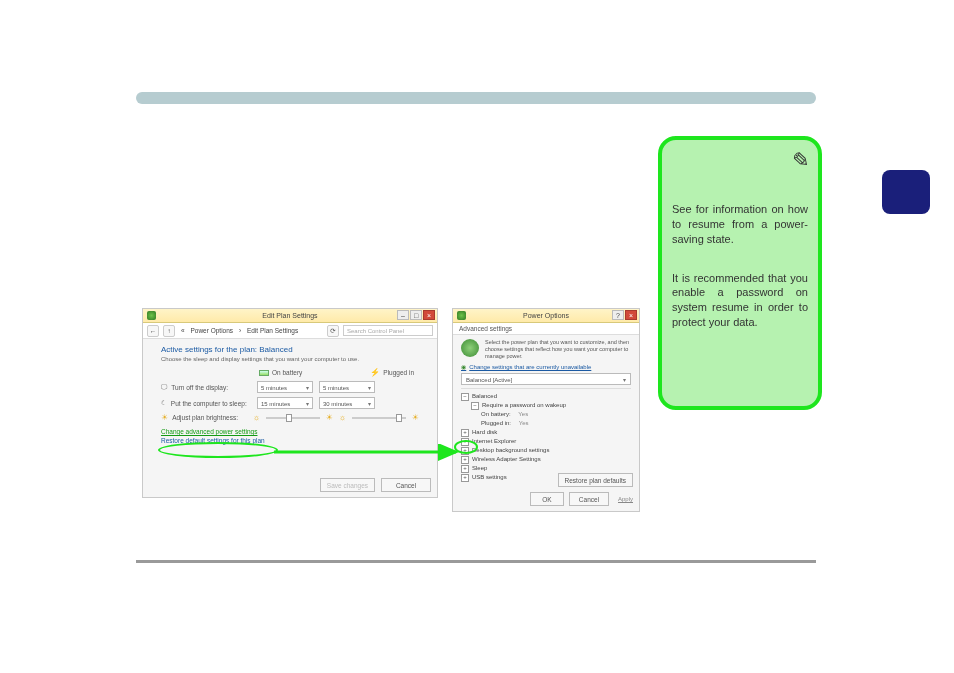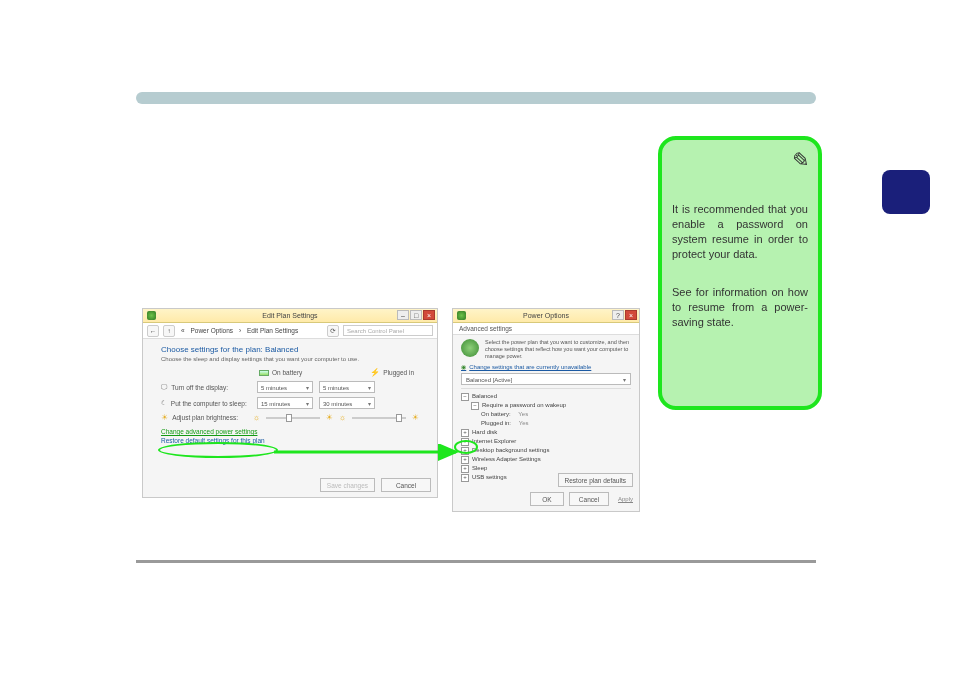--- a/index.html
+++ b/index.html
@@ -155,25 +155,25 @@
 </style>
 </head>
 <body>
 
 <div class="header-bar"></div>
 <div class="thumb-tab"></div>
 
 <div class="sidebar-note">
   <span class="pen-icon">✎</span>
   <div class="note-body">
-    <p>It is recommended that you enable a password on system resume in order to protect your data.</p>
     <p>
       <span>See</span>
       <span>for information on how to resume from a power-saving state.</span>
     </p>
+    <p>It is recommended that you enable a password on system resume in order to protect your data.</p>
   </div>
 </div>
 
 <div class="win win-left">
   <div class="titlebar">
     <span class="ico"></span>
     <span>Edit Plan Settings</span>
     <div class="winbtns">
       <div class="winbtn">–</div>
       <div class="winbtn">□</div>
@@ -192,21 +192,21 @@
       <span>Power Options</span>
       <span>›</span>
       <span>Edit Plan Settings</span>
     </div>
     <div class="arrbtn">
         <span>⟳</span>
       </div>
     <div class="searchbox">Search Control Panel</div>
   </div>
   <div class="body-left">
-    <div class="link" style="font-size:8px;margin-bottom:2px;">Choose settings for the plan: Balanced</div>
+    <div class="link" style="font-size:8px;margin-bottom:2px;">Active settings for the plan: Balanced</div>
     <div style="font-size:6px;margin-bottom:6px;color:#666;">Choose the sleep and display settings that you want your computer to use.</div>
     <div class="colhdr">
       <span style="display:flex;align-items:center;gap:3px;">
           <span class="batt-ico"></span>
           <span>On battery</span>
         </span>
       <span style="display:flex;align-items:center;gap:3px;">
           <span class="plug-ico">⚡</span>
           <span>Plugged in</span>
         </span>

